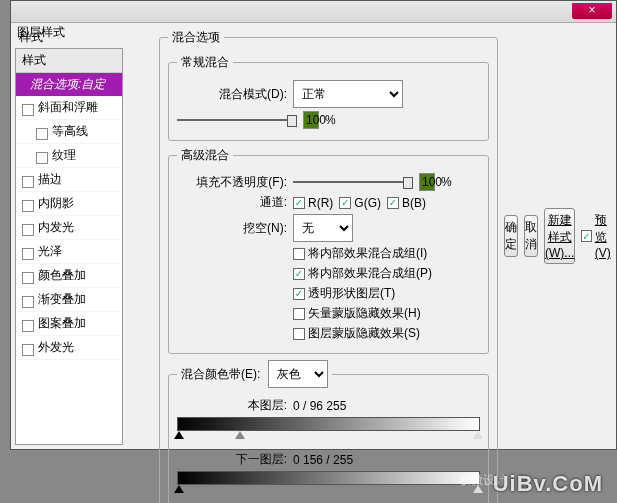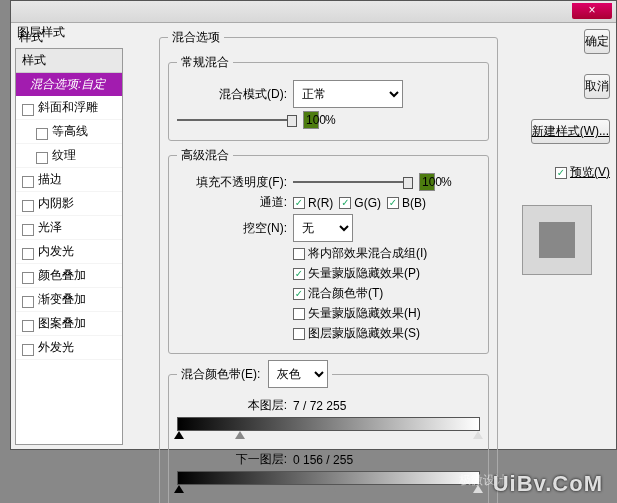--- a/index.html
+++ b/index.html
@@ -11,21 +11,21 @@
 .content { display: flex; height: calc(100% - 22px); padding: 4px; gap: 4px; }
 .left-col { width: 108px; display: flex; flex-direction: column; }
 .sec-label { font-size: 12px; padding: 2px 4px; }
 .style-list { border: 1px solid #999; background: #fff; flex: 1; }
 .style-list .hdr { background: #e8e8e8; padding: 3px 6px; border-bottom: 1px solid #ccc; }
 .style-list .sel { background: #a21caf; color: #fff; padding: 3px 14px; font-style: italic; }
 .style-list .item { padding: 3px 6px; display: flex; align-items: flex-end; gap: 4px; border-bottom: 1px solid #f4f4f4; }
 .style-list .sub { padding-left: 20px; }
 .cb { width: 12px; height: 12px; border: 1px solid #888; background: #fff; display: inline-block; }
 .mid-col { flex: 1; padding-left: 32px; }
-.right-col { width: 110px; display: flex; flex-direction: column; gap: 20px; align-items: flex-end; padding: 2px; }
+.right-col { width: 110px; display: flex; flex-direction: row; gap: 6px; align-items: center; padding: 2px; }
 .btn { background: linear-gradient(#f8f8f8,#e4e4e4); border: 1px solid #888; border-radius: 3px; padding: 3px 0; text-align: center; }
 fieldset { border: 1px solid #aaa; border-radius: 3px; margin: 2px 0 6px 0; padding: 6px 8px 8px 8px; }
 legend { padding: 0 4px; font-size: 12px; }
 .row { display: flex; align-items: center; gap: 6px; margin: 3px 0; }
 .lbl { width: 110px; text-align: right; }
 select, .sel-box { border: 1px solid #888; background: #fff; padding: 1px 4px; height: 28px; }
 .sel-wide { width: 110px; }
 .slider { position: relative; height: 14px; width: 120px; }
 .slider .track { position: absolute; top: 6px; left: 0; right: 0; height: 2px; background: #666; }
 .slider .thumb { position: absolute; top: 2px; width: 10px; height: 12px; background: #e8e8e8; border: 1px solid #555; }
@@ -75,25 +75,25 @@
             <div class="item">
               <span class="cb"></span>
               <span>描边</span>
             </div>
             <div class="item">
               <span class="cb"></span>
               <span>内阴影</span>
             </div>
             <div class="item">
               <span class="cb"></span>
+              <span>内发光</span>
+            </div>
+            <div class="item">
+              <span class="cb"></span>
               <span>光泽</span>
-            </div>
-            <div class="item">
-              <span class="cb"></span>
-              <span>内发光</span>
             </div>
             <div class="item">
               <span class="cb"></span>
               <span>颜色叠加</span>
             </div>
             <div class="item">
               <span class="cb"></span>
               <span>渐变叠加</span>
             </div>
             <div class="item">
@@ -161,27 +161,27 @@
           <div id="adv-opts" style="margin-left:116px">
               <div class="row">
                 <span class="chk">
                   <span class="box"></span>
                   <span>将内部效果混合成组(I)</span>
                 </span>
               </div>
               <div class="row">
                 <span class="chk">
                   <span class="box">✓</span>
-                  <span>矢量蒙版隐藏效果(P)</span>
+                  <span>将内部效果混合成组(P)</span>
                 </span>
               </div>
               <div class="row">
                 <span class="chk">
                   <span class="box">✓</span>
-                  <span>混合颜色带(T)</span>
+                  <span>透明形状图层(T)</span>
                 </span>
               </div>
               <div class="row">
                 <span class="chk">
                   <span class="box"></span>
                   <span>矢量蒙版隐藏效果(H)</span>
                 </span>
               </div>
               <div class="row">
                 <span class="chk">
@@ -192,21 +192,21 @@
             </div>
         </fieldset>
 
         <fieldset>
           <legend>
             <span>混合颜色带(E):</span>
             <select style="width:60px;margin-left:4px"><option>灰色</option></select>
           </legend>
           <div class="row">
             <span class="lbl">本图层:</span>
-            <span>7  /  72       255</span>
+            <span>0  /  96       255</span>
           </div>
           <div class="blend-slider">
             <div class="grad g1"></div>
             <div class="tri black" style="left:-3px"></div>
             <div class="tri gray" style="left:58px"></div>
             <div class="tri white" style="right:-3px"></div>
           </div>
           <div class="row">
             <span class="lbl">下一图层:</span>
             <span>0            156  /  255</span>

